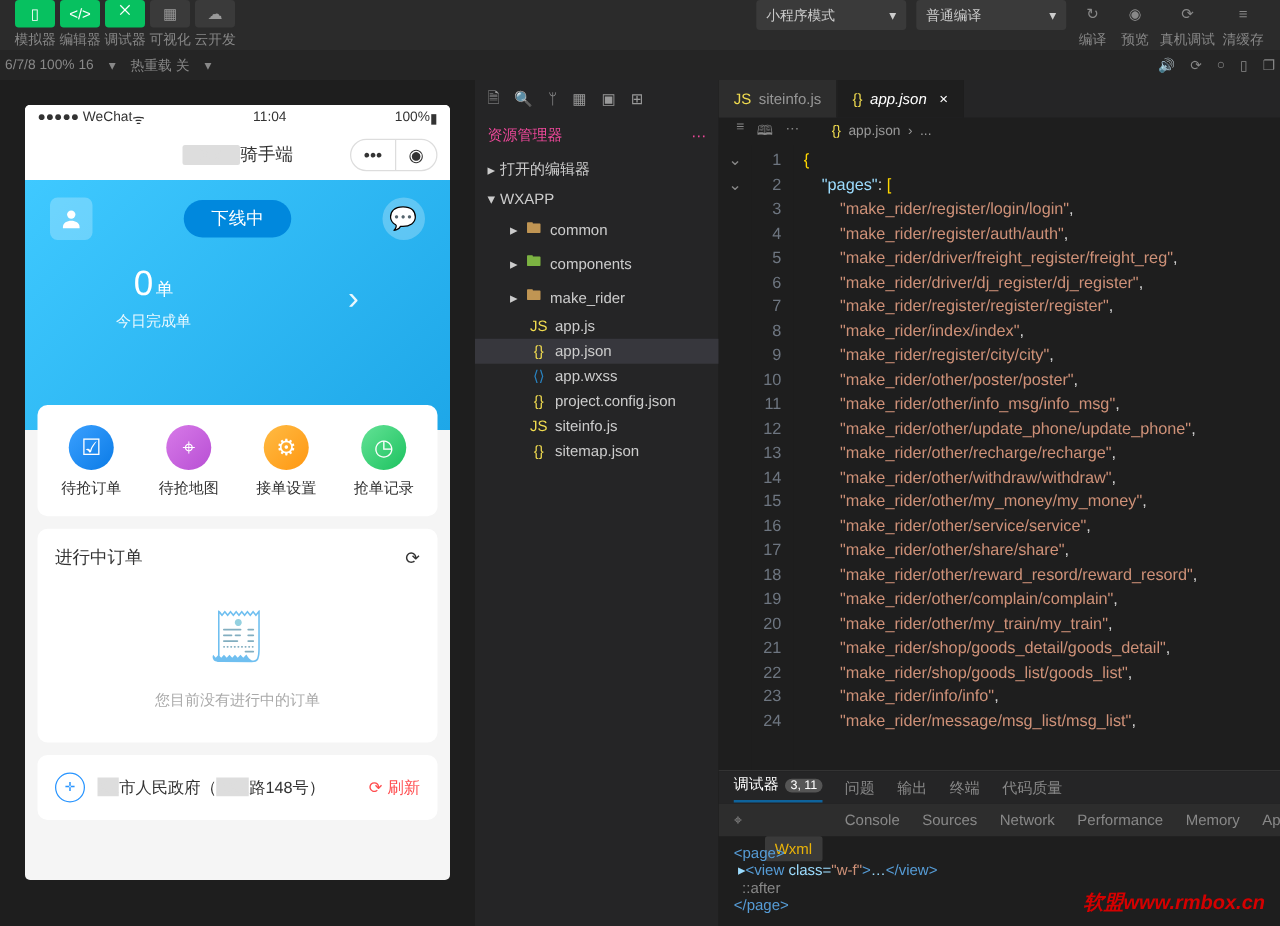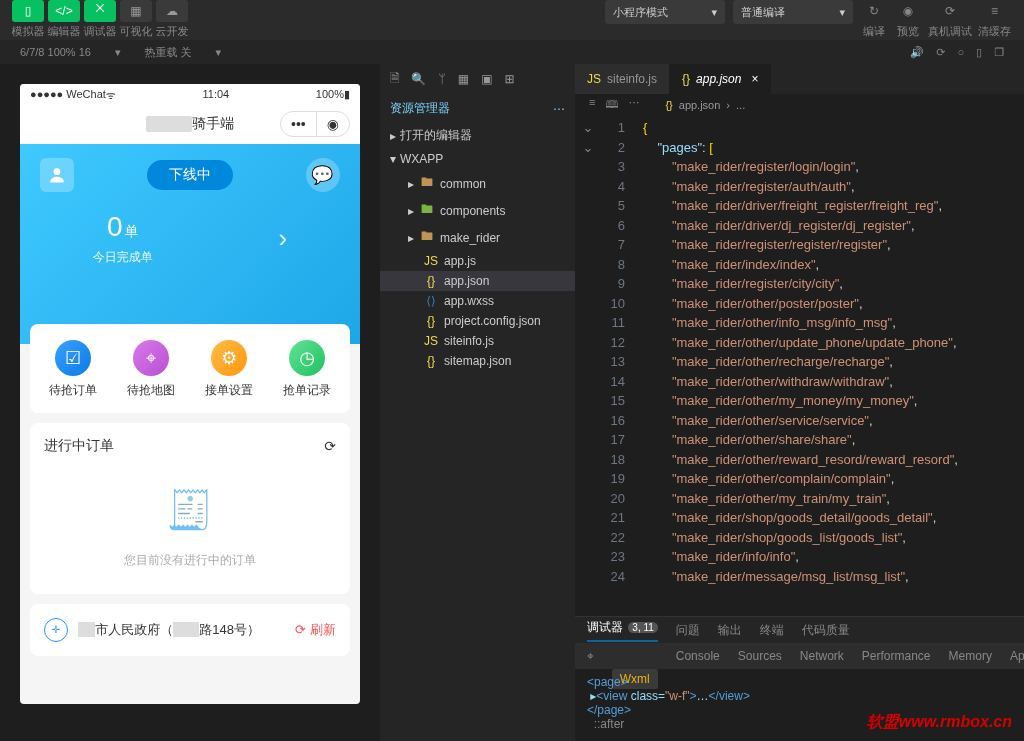--- a/index.html
+++ b/index.html
@@ -12,21 +12,21 @@
 .tb-btn.green { background: #07c160; color: #fff; }
 .tb-btn.dark { background: #3a3a3a; color: #999; }
 .tb-col { display: flex; flex-direction: column; align-items: center; gap: 2px; }
 .tb-label { font-size: 11px; color: #888; }
 .tb-spacer { flex: 1; }
 .tb-dropdown { width: 120px; height: 24px; background: #3a3a3a; border-radius: 3px; display: flex; align-items: center; justify-content: space-between; padding: 0 8px; font-size: 11px; color: #ccc; margin: 0 4px; }
 .tb-right-col { display: flex; flex-direction: column; align-items: center; gap: 2px; margin: 0 3px; }
 .tb-icon { width: 28px; height: 22px; display: flex; align-items: center; justify-content: center; color: #888; }
 
 
-.second-bar { height: 24px; background: #252525; display: flex; align-items: center; padding: 0 20px; font-size: 11px; color: #888; gap: 24px; }
+.second-bar { height: 24px; background: #252525; display: flex; align-items: center; padding: 0 4px; font-size: 11px; color: #888; gap: 12px; }
 .second-bar .sb-right { margin-left: auto; display: flex; gap: 12px; }
 
 
 .main-layout { display: flex; height: 677px; }
 
 
 .sim-panel { width: 380px; background: #1e1e1e; display: flex; flex-direction: column; align-items: center; padding-top: 20px; }
 .phone { width: 340px; height: 620px; background: #f5f5f5; border-radius: 4px; overflow: hidden; position: relative; }
 .phone-status { height: 20px; background: #fff; display: flex; align-items: center; padding: 0 10px; font-size: 11px; color: #333; }
 .phone-status .ps-time { margin: 0 auto; }
@@ -56,21 +56,21 @@
 .pc-body { text-align: center; padding: 25px 0 10px; color: #aaa; font-size: 12px; line-height: 1.6; }
 .pc-body .receipt { font-size: 38px; color: #ddd; margin-bottom: 10px; }
 .location-card { background: #fff; margin: 10px; border-radius: 8px; padding: 14px; display: flex; align-items: center; }
 .loc-icon { width: 24px; height: 24px; border: 1.5px solid #2995ff; border-radius: 50%; margin-right: 10px; display: flex; align-items: center; justify-content: center; color: #2995ff; font-size: 10px; }
 .loc-text { flex: 1; font-size: 13px; color: #333; line-height: 1.4; }
 .loc-refresh { color: #ff4d4f; font-size: 13px; display: flex; align-items: center; gap: 4px; }
 
 
 .explorer { width: 195px; background: #252526; display: flex; flex-direction: column; }
 .exp-icons { height: 30px; display: flex; align-items: center; gap: 12px; padding: 0 10px; color: #999; }
-.exp-head { display: flex; align-items: center; justify-content: space-between; padding: 6px 10px; font-size: 12px; color: #7dd3fc; }
+.exp-head { display: flex; align-items: center; justify-content: space-between; padding: 6px 10px; font-size: 12px; color: #ec4899; }
 .exp-section { padding: 4px 10px; font-size: 12px; color: #ccc; display: flex; align-items: center; gap: 4px; }
 .exp-item { padding: 3px 10px 3px 28px; font-size: 12px; color: #ccc; display: flex; align-items: center; gap: 6px; cursor: pointer; }
 .exp-item.active { background: #37373d; }
 .exp-item .icon { width: 14px; text-align: center; }
 .folder-icon { color: #c09553; }
 .folder-comp { color: #7cb342; }
 .js-icon { color: #f0db4f; }
 .json-icon { color: #f0db4f; }
 .wxss-icon { color: #2983c1; }
 
@@ -412,21 +412,21 @@
         <span>Console</span>
         <span>Sources</span>
         <span>Network</span>
         <span>Performance</span>
         <span>Memory</span>
         <span>AppD</span>
       </div>
       <div class="dbg-body">
         <div><span class="tag">&lt;page&gt;</span></div>
         <div>&nbsp;▸<span class="tag">&lt;view</span> <span class="attr">class</span>=<span class="val">"w-f"</span><span class="tag">&gt;</span>…<span class="tag">&lt;/view&gt;</span></div>
+        <div>&nbsp;&nbsp;<span class="pseudo">::after</span></div>
         <div><span class="tag">&lt;/page&gt;</span></div>
-        <div>&nbsp;&nbsp;<span class="pseudo">::after</span></div>
       </div>
     </div>
   </div>
 
 </div>
 
 <div class="watermark">软盟www.rmbox.cn</div>
 
 </body></html>

